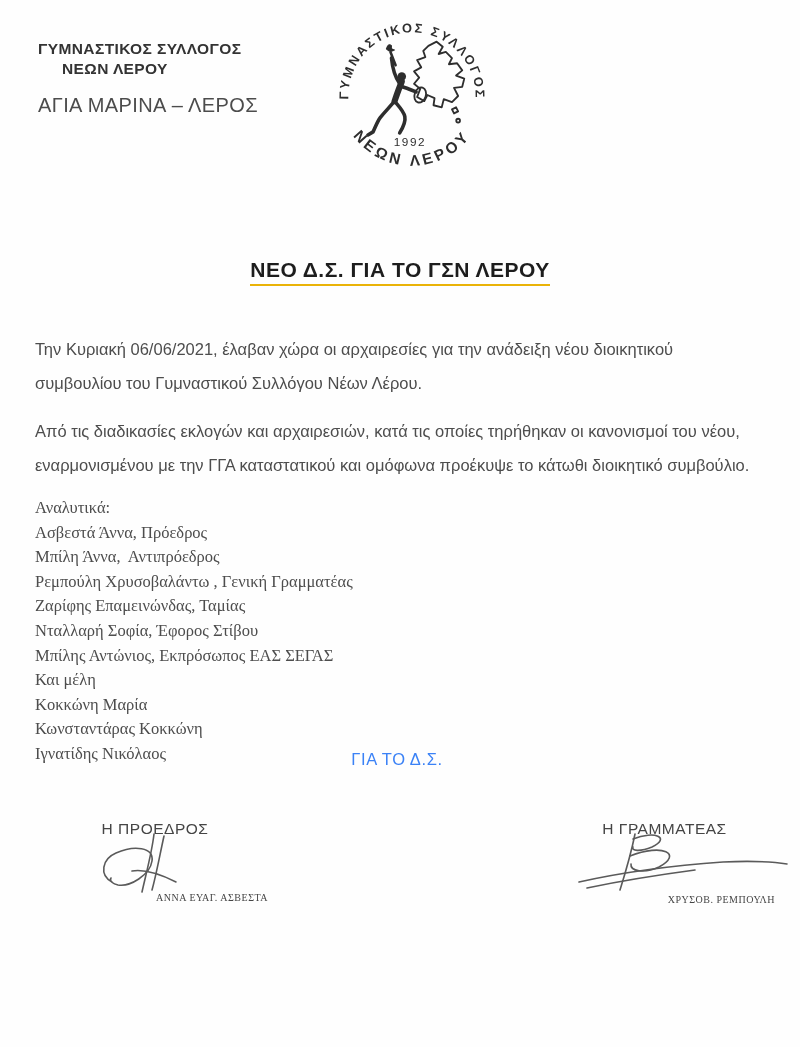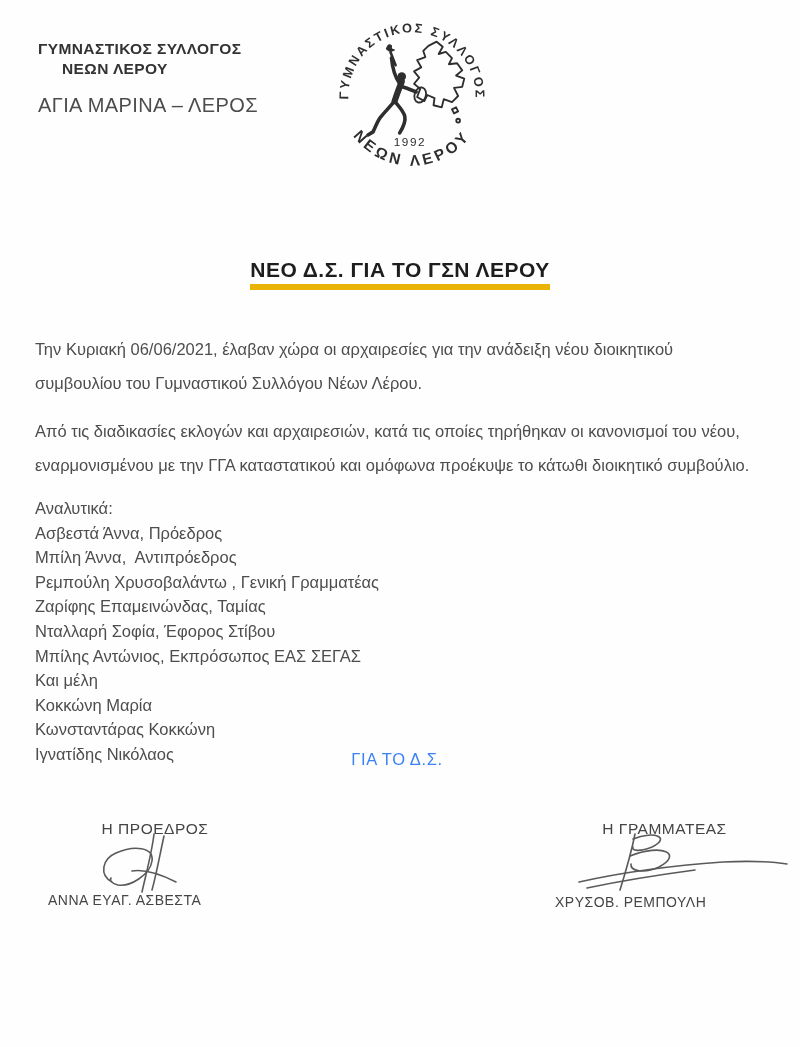--- a/index.html
+++ b/index.html
@@ -58,38 +58,39 @@
     top: 258px;
     width: 100%;
     text-align: center;
   }
   .doc-title span {
     display: inline-block;
     font-size: 21px;
     font-weight: bold;
     letter-spacing: 0.5px;
     color: #1d1d1d;
-    border-bottom: 6px solid #eab308;
+    border-bottom: 2px solid #eab308;
     padding-bottom: 2px;
   }
   
   .body-text {
     position: absolute;
     left: 35px;
     top: 332px;
     width: 724px;
     font-size: 16.5px;
     color: #4d4d4d;
   }
   .body-text p {
     margin: 0 0 14px 0;
     line-height: 34px;
   }
   .member-list {
     margin-top: 4px;
+    font-family: Liberation Serif, serif;
   }
   .member-list div {
     line-height: 24.6px;
     white-space: pre-wrap;
   }
   
   .closing {
     position: absolute;
     left: 0;
     top: 750px;
@@ -102,24 +103,25 @@
   
   .sig-role {
     position: absolute;
     font-size: 15.5px;
     letter-spacing: 0.5px;
     color: #454545;
     text-align: center;
   }
   .sig-name {
     position: absolute;
-    font-size: 14px;
+    font-size: 10px;
     letter-spacing: 0.5px;
     color: #454545;
-    text-align: left;
+    text-align: right;
+    font-family: Liberation Serif, serif;
   }
   .role-left  { left: 55px;  top: 820px; width: 200px; }
   .name-left  { left: 48px;  top: 892px; width: 220px; }
   .role-right { left: 562px; top: 820px; width: 205px; }
   .name-right { left: 555px; top: 894px; width: 220px; }
   .sig-svg { position: absolute; }
   .sig-svg-left  { left: 96px;  top: 832px; }
   .sig-svg-right { left: 573px; top: 830px; }
   .emblem text {
     font-family: "Liberation Sans", "DejaVu Sans", sans-serif;

